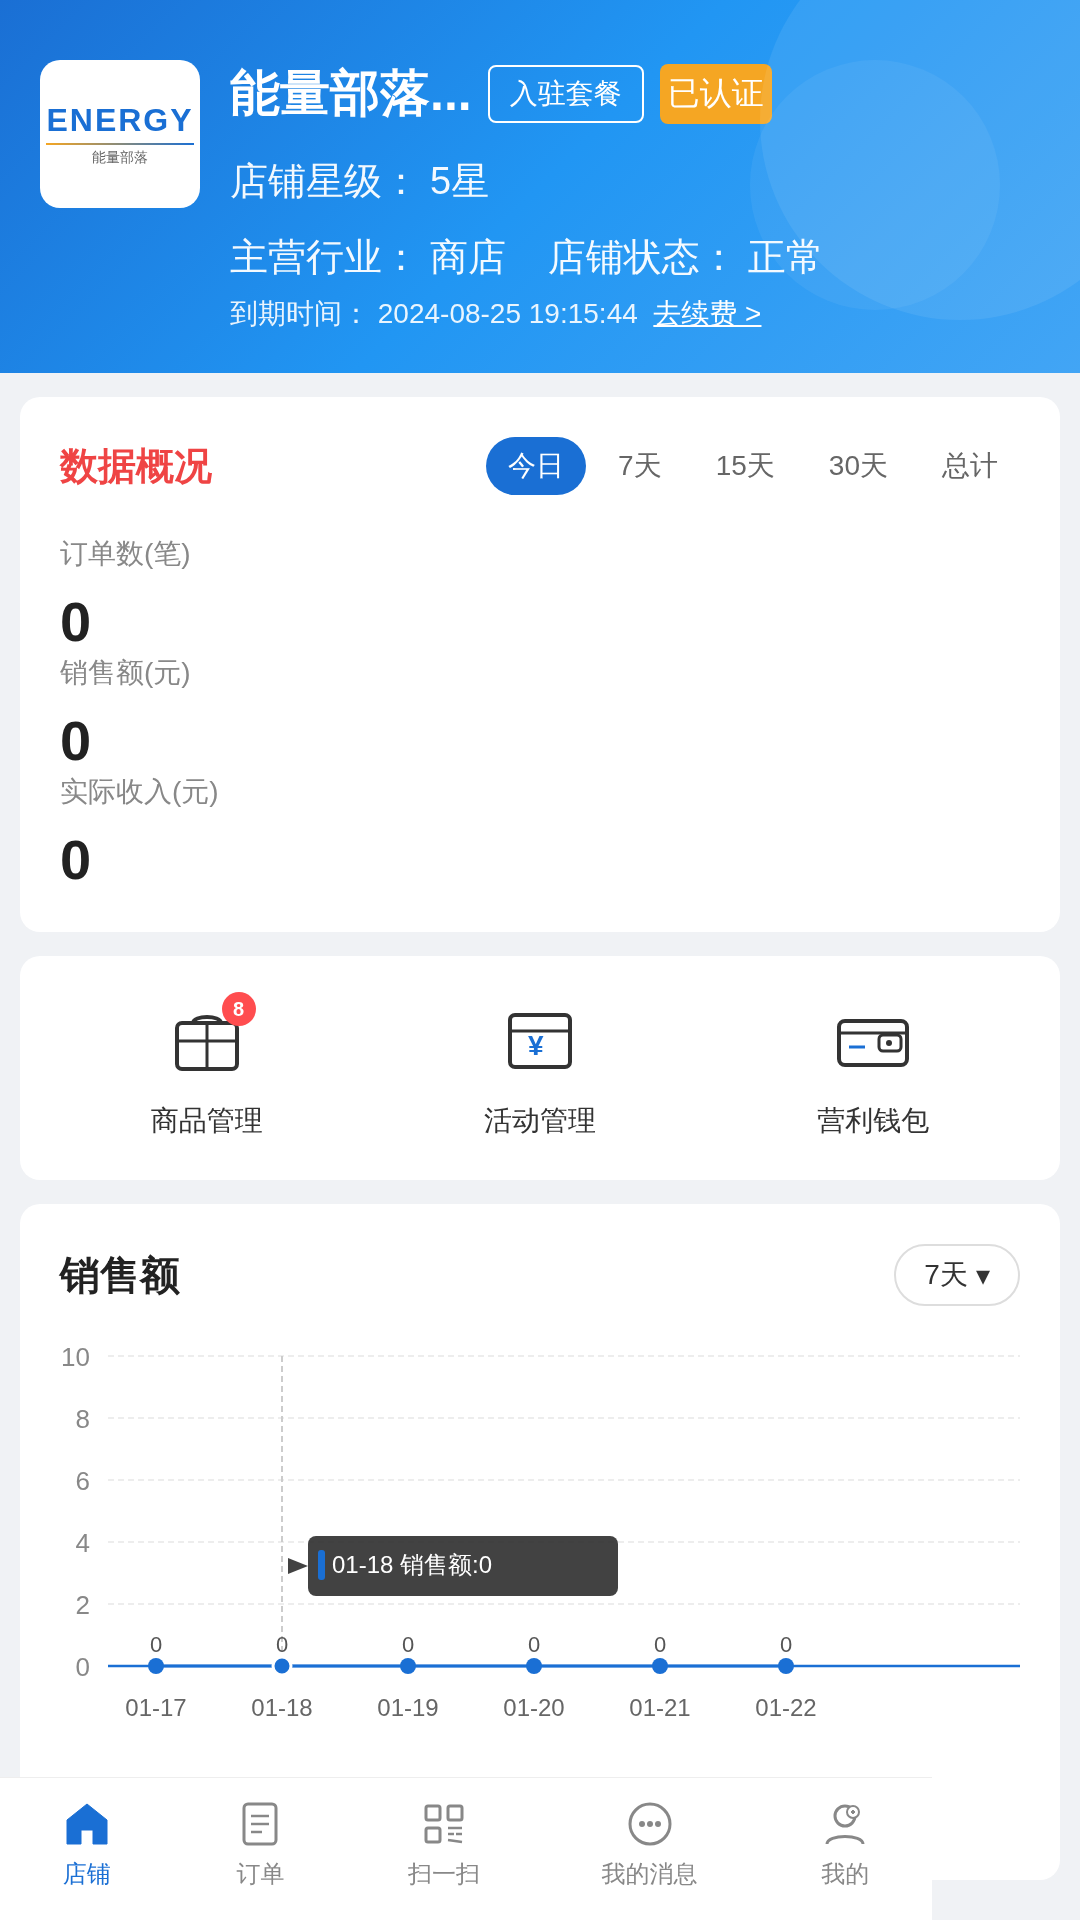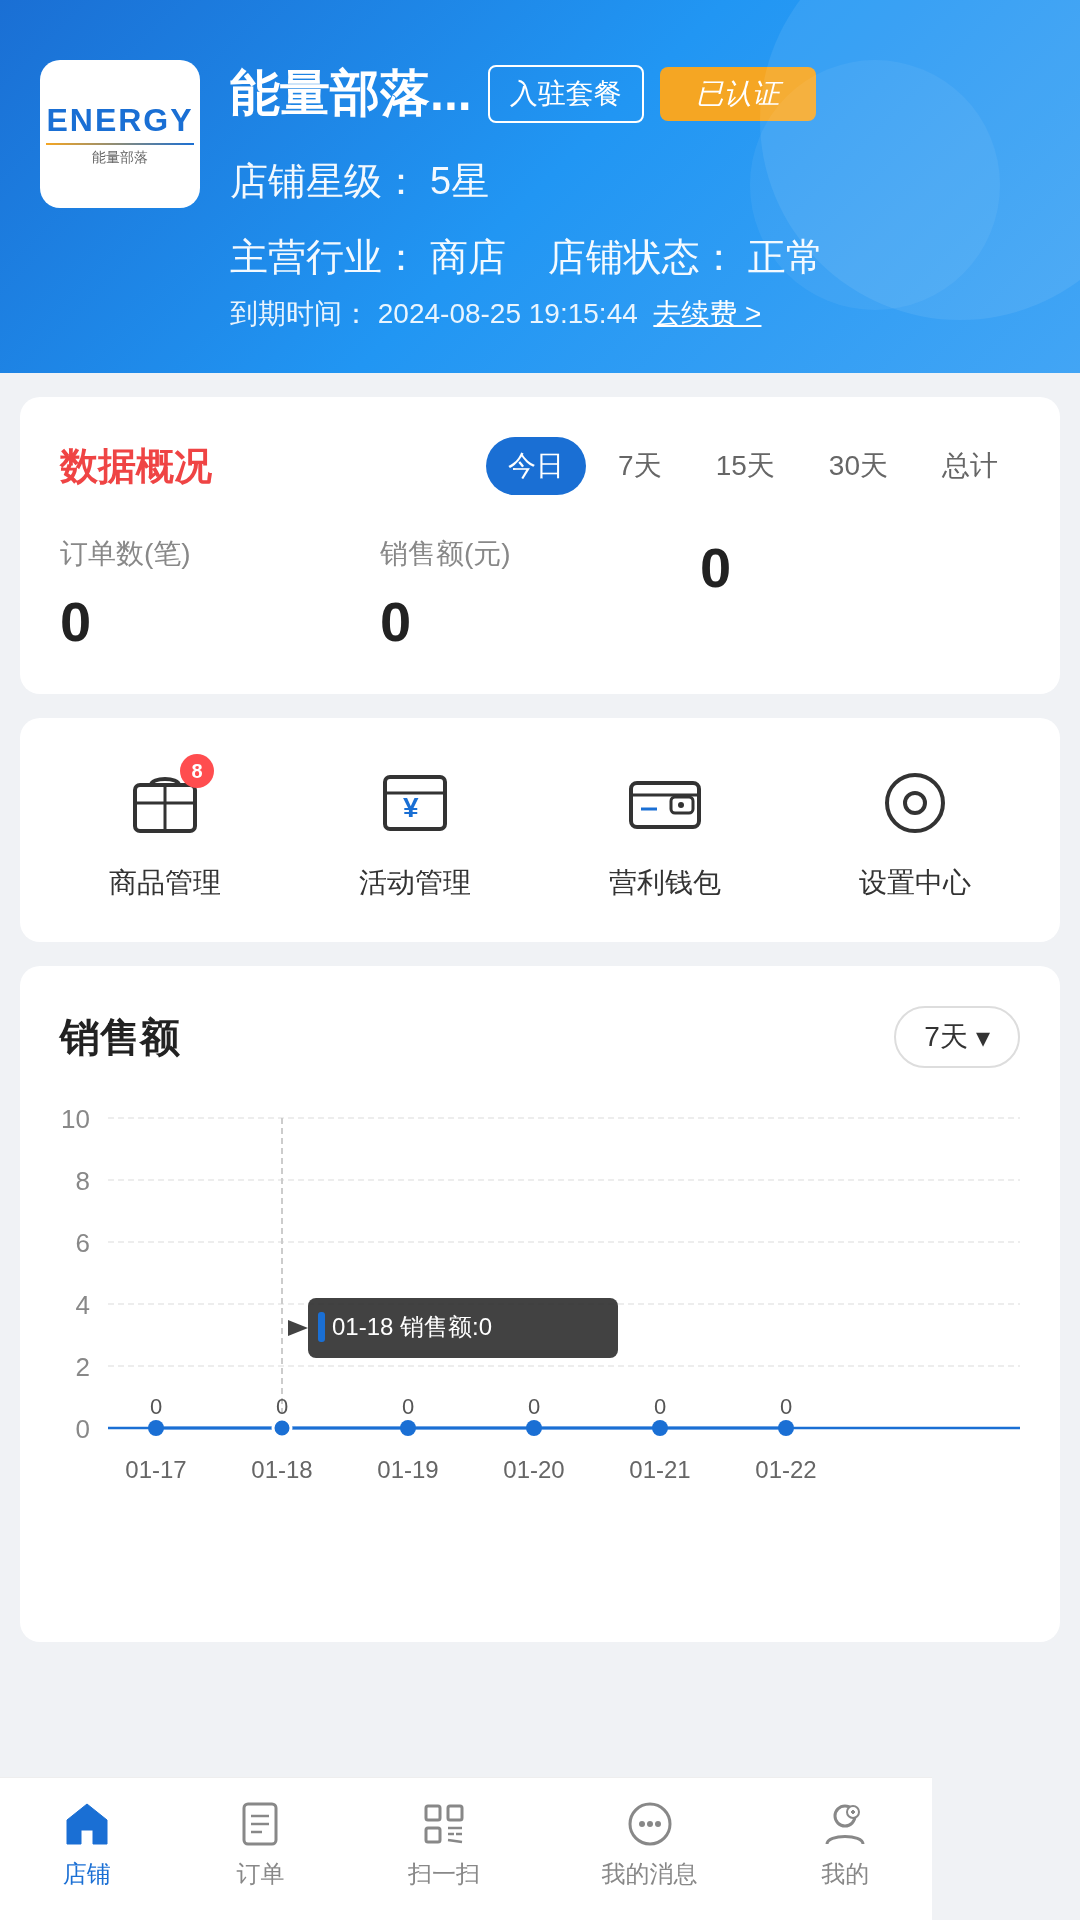--- a/index.html
+++ b/index.html
@@ -92,26 +92,25 @@
       padding: 8px 20px;
       border-radius: 8px;
       font-size: 28px;
       cursor: pointer;
       white-space: nowrap;
     }
     .btn-certified {
       background: #f5a623;
       color: white;
       border: none;
-      padding: 8px 36px;
+      padding: 8px 8px;
       border-radius: 8px;
-      font-size: 28px;
+      font-size: 32px;
       cursor: pointer;
       white-space: nowrap;
-      font-style: italic;
     }
     .store-meta {
       font-size: 38px;
       color: rgba(255,255,255,0.95);
       line-height: 2;
     }
     .store-meta span { margin-right: 10px; }
     .store-expire {
       font-size: 28px;
       color: rgba(255,255,255,0.9);
@@ -154,20 +153,21 @@
       background: transparent;
       color: #666;
     }
     .tab-btn.active {
       background: #1a6fd4;
       color: white;
     }
     .data-stats {
       display: flex;
       justify-content: space-between;
+      flex-direction: column;
     }
     .stat-item {
       flex: 1;
       text-align: left;
     }
     .stat-label {
       font-size: 28px;
       color: #888;
       margin-bottom: 16px;
     }
@@ -356,20 +356,21 @@
   <div class="data-stats">
     <div class="stat-item">
       <div class="stat-label">订单数(笔)</div>
       <div class="stat-value">0</div>
     </div>
     <div class="stat-item">
       <div class="stat-label">销售额(元)</div>
       <div class="stat-value">0</div>
     </div>
     <div class="stat-item">
+      <div class="stat-label">实际收入(元)</div>
       <div class="stat-value">0</div>
     </div>
   </div>
 </div>
 
 <div class="quick-nav">
   <div class="nav-items">
 
     <div class="nav-item">
       <div class="nav-icon">
@@ -401,29 +402,20 @@
           <rect x="6" y="20" width="68" height="44" rx="6" stroke="#333" stroke-width="4" fill="none"></rect>
           <rect x="46" y="34" width="22" height="16" rx="4" stroke="#333" stroke-width="3" fill="none"></rect>
           <circle cx="56" cy="42" r="3" fill="#333"></circle>
           <line x1="6" y1="32" x2="74" y2="32" stroke="#333" stroke-width="3"></line>
           <line x1="16" y1="46" x2="32" y2="46" stroke="#1a6fd4" stroke-width="3"></line>
         </svg>
       </div>
       <span class="nav-label">营利钱包</span>
     </div>
 
-    <div class="nav-item">
-      <div class="nav-icon">
-        <svg viewBox="0 0 80 80" fill="none" xmlns="http://www.w3.org/2000/svg">
-          <circle cx="40" cy="40" r="28" stroke="#333" stroke-width="4" fill="none"></circle>
-          <circle cx="40" cy="40" r="10" stroke="#333" stroke-width="4" fill="none"></circle>
-        </svg>
-      </div>
-      <span class="nav-label">设置中心</span>
-    </div>
   </div>
 </div>
 
 <div class="chart-card">
   <div class="chart-header">
     <span class="chart-title">销售额</span>
     <button class="chart-filter">
       <span>7天</span>
       <span>▾</span>
     </button>

